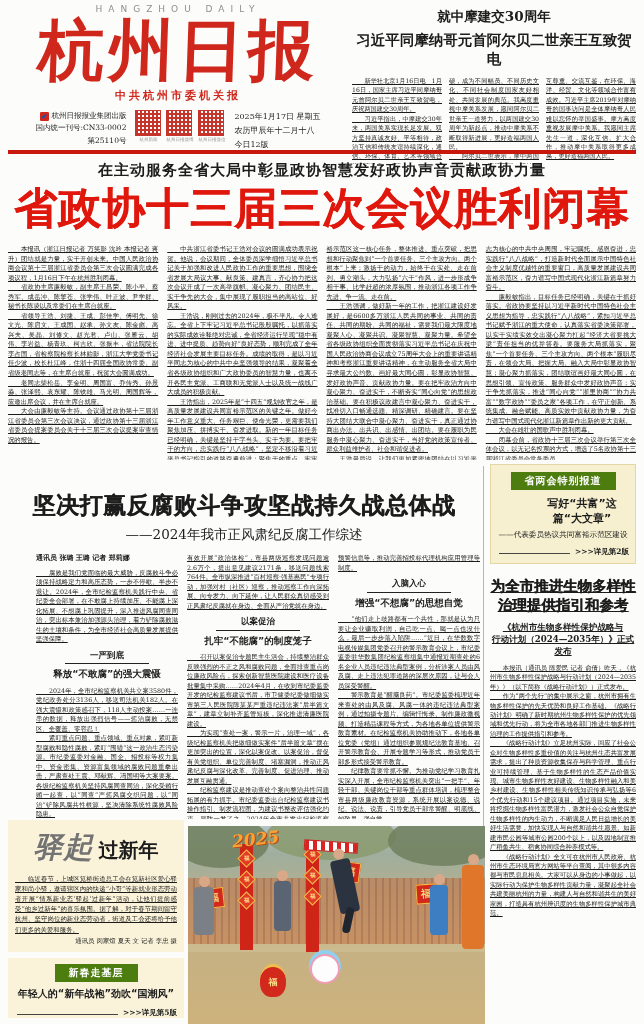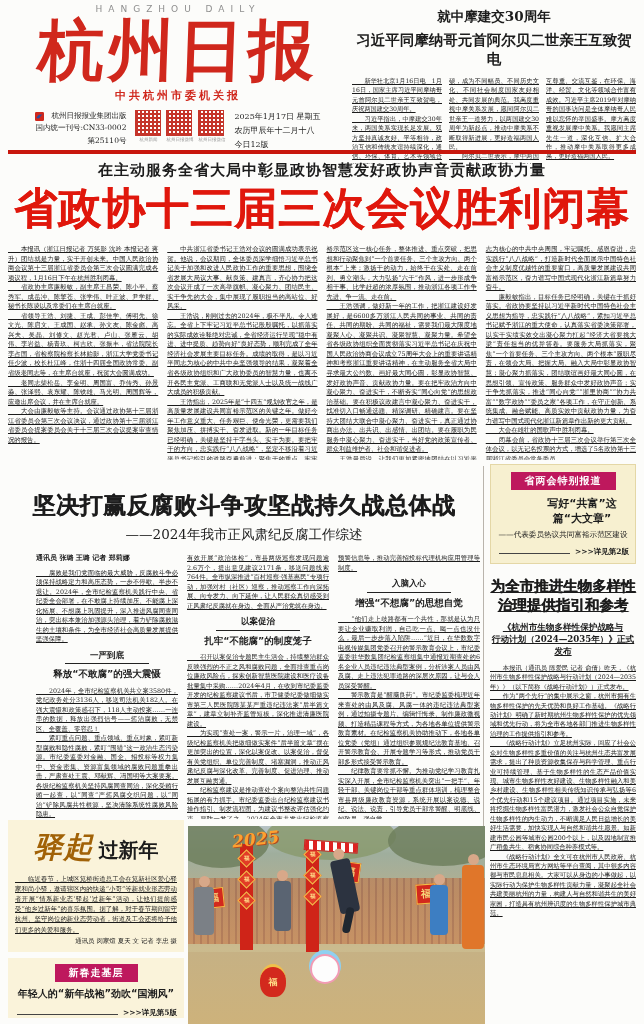--- a/index.html
+++ b/index.html
@@ -7,21 +7,21 @@
         font-family:"DejaVu Serif","Liberation Serif",serif;color:#1c1c1c;overflow:hidden;}
   .txt{white-space:pre-line;text-decoration:underline;}
 
   
   .masthead{position:absolute;left:8px;top:4px;width:340px;height:144px;text-align:center;}
   .m-eng{font-family:"DejaVu Sans","Liberation Sans",sans-serif;font-size:9px;letter-spacing:6px;color:#8e8e8e;}
   .m-title{font-size:66px;line-height:72px;font-weight:bold;color:#d0271c;letter-spacing:4px;transform:skewX(-2deg);}
   .m-sub{font-size:11px;font-weight:bold;color:#d0271c;letter-spacing:3px;margin-top:2px;}
   .m-info{display:flex;justify-content:center;align-items:flex-start;gap:9px;margin-top:7px;}
   .m-pub{font-size:7.5px;line-height:1.65;text-align:right;color:#222;}
-  .m-pub-l1{display:flex;align-items:center;justify-content:space-between;gap:2px;}
+  .m-pub-l1{display:flex;align-items:center;justify-content:flex-end;gap:2px;}
   .m-logo{width:9px;height:9px;display:inline-block;}
   .m-qrs{display:flex;gap:5px;}
   .qr{width:24px;height:24px;border:1px solid #c5352b;
       background-image:repeating-linear-gradient(0deg,#c5352b 0 2px,rgba(0,0,0,0) 2px 4px),
                        repeating-linear-gradient(90deg,#c5352b 0 2px,#fff 2px 4px);}
   .qr-cap{font-size:4.5px;color:#999;margin-top:1px;text-align:center;}
   .m-date{font-size:8px;line-height:1.75;text-align:left;color:#222;}
 
   
   .monaco{position:absolute;left:352px;top:8px;width:284px;}
@@ -55,40 +55,40 @@
               border-bottom:1.4px solid #222;padding-bottom:2px;
               font-family:"DejaVu Sans","Liberation Sans",sans-serif;}
   .sec-title{text-align:center;font-size:9.5px;font-weight:bold;
              font-family:"DejaVu Sans","Liberation Sans",sans-serif;}
 
   .v-divider{position:absolute;left:483px;top:466px;width:1px;height:552px;background:#b9b4ac;}
 
   
   .sidebar{position:absolute;left:490px;top:464px;width:146px;}
   .sp-box{background:#f7f0d0;border:1px solid #e4d7a6;padding:7px 6px 6px;}
-  .banner{display:block;width:fit-content;margin:0 auto;background:#be185d;color:#fff;
+  .banner{display:block;width:fit-content;margin:0 auto;background:#4d7c0f;color:#fff;
           font-family:"DejaVu Sans","Liberation Sans",sans-serif;
           font-size:10px;font-weight:bold;padding:2px 14px;letter-spacing:1px;}
   .sp-title{text-align:center;font-size:11px;font-weight:bold;margin-top:6px;
             font-family:"DejaVu Sans","Liberation Sans",sans-serif;margin-left:38px;}
   .sp-sub{text-align:center;font-size:7.6px;margin-top:4px;}
   .see{display:flex;align-items:flex-end;margin-top:7px;}
   .see-rule{flex:1;border-top:1px solid #444;margin:0 5px 3px 2px;}
   .see-txt{font-size:7.5px;font-weight:bold;}
   .bio{margin-top:13px;}
   .bio-headline{text-align:center;font-size:14.5px;line-height:1.3;font-weight:bold;
                 font-family:"DejaVu Sans","Liberation Sans",sans-serif;text-shadow:0.4px 0 0 #1c1c1c;}
   .bio-sub{text-align:center;font-size:8.6px;font-weight:bold;margin-top:6px;line-height:1.4;}
   .bio-body{font-size:6.3px;line-height:1.5;text-align:justify;margin-top:6px;height:372px;overflow:hidden;}
 
   
   .yiqi{position:absolute;left:8px;top:820px;width:176px;height:132px;background:#faf3da;
         padding:8px 7px;box-sizing:border-box;}
   .yiqi-title{text-align:center;}
-  .y-accent{color:#a16207;font-size:29px;font-weight:bold;font-style:italic;letter-spacing:1px;margin-top:33px;}
+  .y-accent{color:#737373;font-size:29px;font-weight:bold;font-style:italic;letter-spacing:1px;margin-top:33px;}
   .y-rest{font-size:20px;font-weight:bold;font-family:"DejaVu Sans","Liberation Sans",sans-serif;}
   .yiqi-body{font-size:6.4px;line-height:1.58;text-align:justify;margin-top:6px;}
   .yiqi-credit{font-size:6.4px;margin-top:2px;text-align:right;}
   .xinchun{position:absolute;left:8px;top:958px;width:176px;height:60px;background:#faf3da;
            padding:6px 7px;box-sizing:border-box;}
   .xc-title{text-align:center;font-size:10px;font-weight:bold;margin-top:5px;
             font-family:"DejaVu Sans","Liberation Sans",sans-serif;}
 
   
   .photo{position:absolute;left:188px;top:826px;width:297px;height:198px;overflow:hidden;

